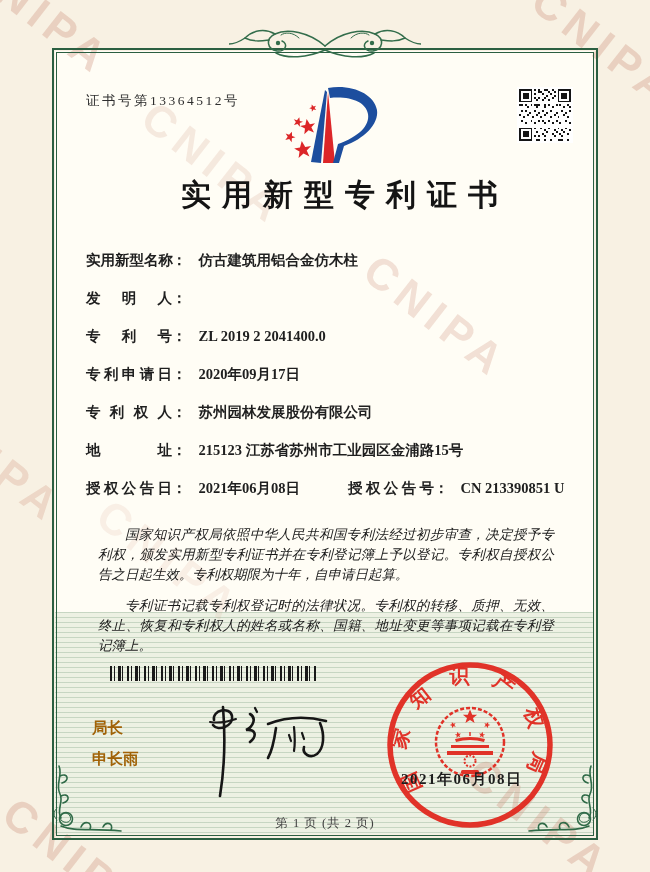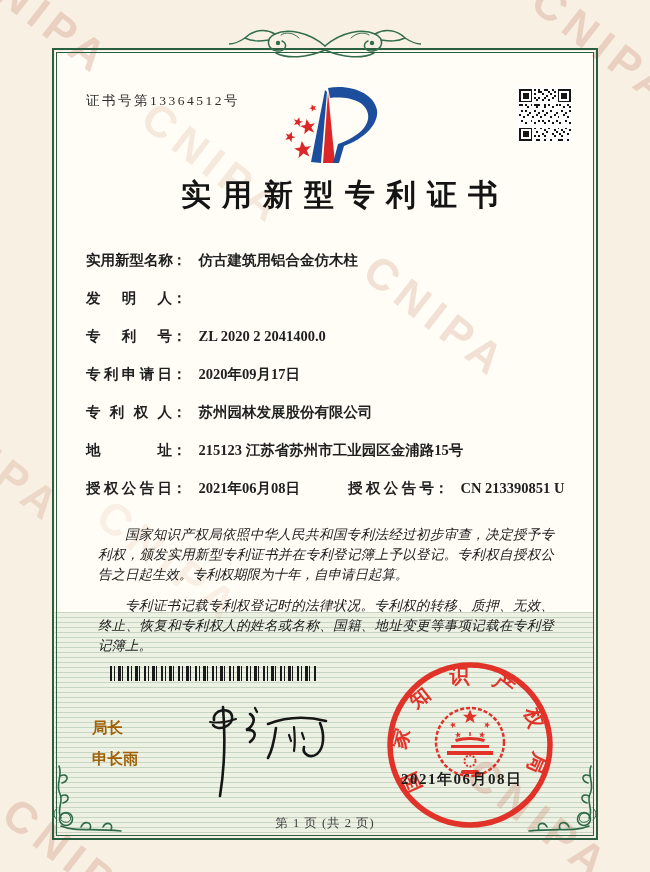--- a/index.html
+++ b/index.html
@@ -269,21 +269,21 @@
         <span class="fcolon">：</span>
         <span class="fvalue">仿古建筑用铝合金仿木柱</span>
     </div>
     <div class="frow">
       <span class="flabel">发明人</span>
         <span class="fcolon">：</span>
     </div>
     <div class="frow">
       <span class="flabel">专利号</span>
         <span class="fcolon">：</span>
-        <span class="fvalue">ZL 2020 2 2041400.0</span>
+        <span class="fvalue">ZL 2019 2 2041400.0</span>
     </div>
     <div class="frow">
       <span class="flabel">专利申请日</span>
         <span class="fcolon">：</span>
         <span class="fvalue">2020年09月17日</span>
     </div>
     <div class="frow">
       <span class="flabel">专利权人</span>
         <span class="fcolon">：</span>
         <span class="fvalue">苏州园林发展股份有限公司</span>

